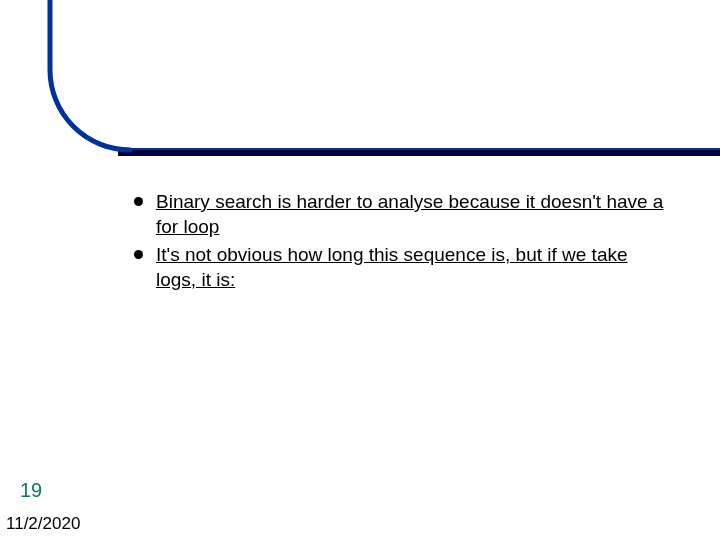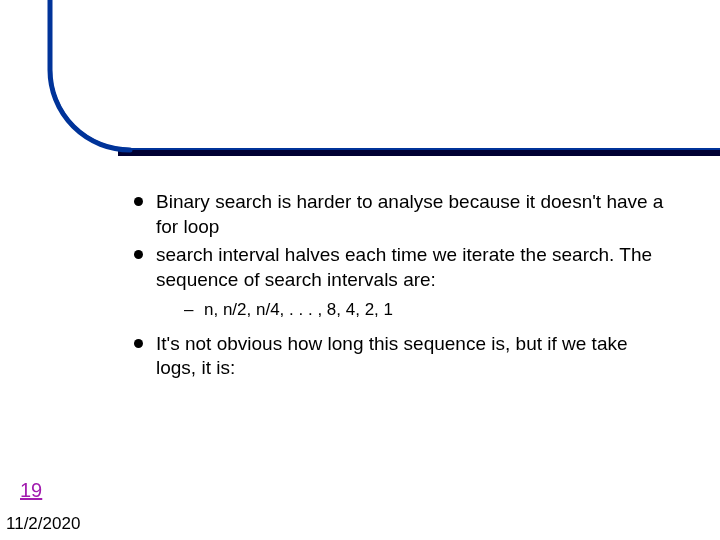--- a/index.html
+++ b/index.html
@@ -31,20 +31,21 @@
     list-style: none;
     margin: 0;
     padding: 0;
   }
   ul.main-list > li {
     position: relative;
     padding-left: 26px;
     font-size: 19px;
     line-height: 1.3;
     margin-bottom: 4px;
+    text-decoration: underline;
   }
   ul.main-list > li::before {
     content: "";
     position: absolute;
     left: 4px;
     top: 7px;
     width: 9px;
     height: 9px;
     background: #000;
     border-radius: 50%;
@@ -70,22 +71,21 @@
   .sub2 {
     font-size: 12px;
     vertical-align: sub;
     line-height: 0;
   }
   .slide-number {
     position: absolute;
     left: 20px;
     bottom: 38px;
     font-size: 20px;
-    color: #a21caf;
-    text-decoration: underline;
+    color: #0f766e;
   }
   .date-footer {
     position: absolute;
     left: 6px;
     bottom: 6px;
     font-size: 17px;
     color: #000;
   }
 </style>
 </head>
@@ -98,27 +98,19 @@
   <path d="M 50 0 L 50 70 A 80 80 0 0 0 130 150 L 720 150 L 720 148 L 130 148 A 78 78 0 0 1 52 70 L 52 0 Z" fill="#003399"></path>
   <path d="M 50 0 L 50 70 A 80 80 0 0 0 130 150" stroke="#003399" stroke-width="5" fill="none" stroke-linecap="round"></path>
 </svg>
 
 <div class="content">
   <ul class="main-list">
     <li>
       <span>Binary search is harder to analyse because it doesn't have a for loop</span>
     </li>
     <li>
-      <span>search interval halves each time we iterate the search. The sequence of search intervals are:</span>
-      <ul class="sub-list">
-        <li>
-          <span>n, n/2, n/4, . . . , 8, 4, 2, 1</span>
-        </li>
-      </ul>
-    </li>
-    <li>
       <span>It's not obvious how long this sequence is, but if we take logs, it is:</span>
     </li>
   </ul>
 </div>
 
 <div class="slide-number">19</div>
 <div class="date-footer">11/2/2020</div>
 
 </body></html>

